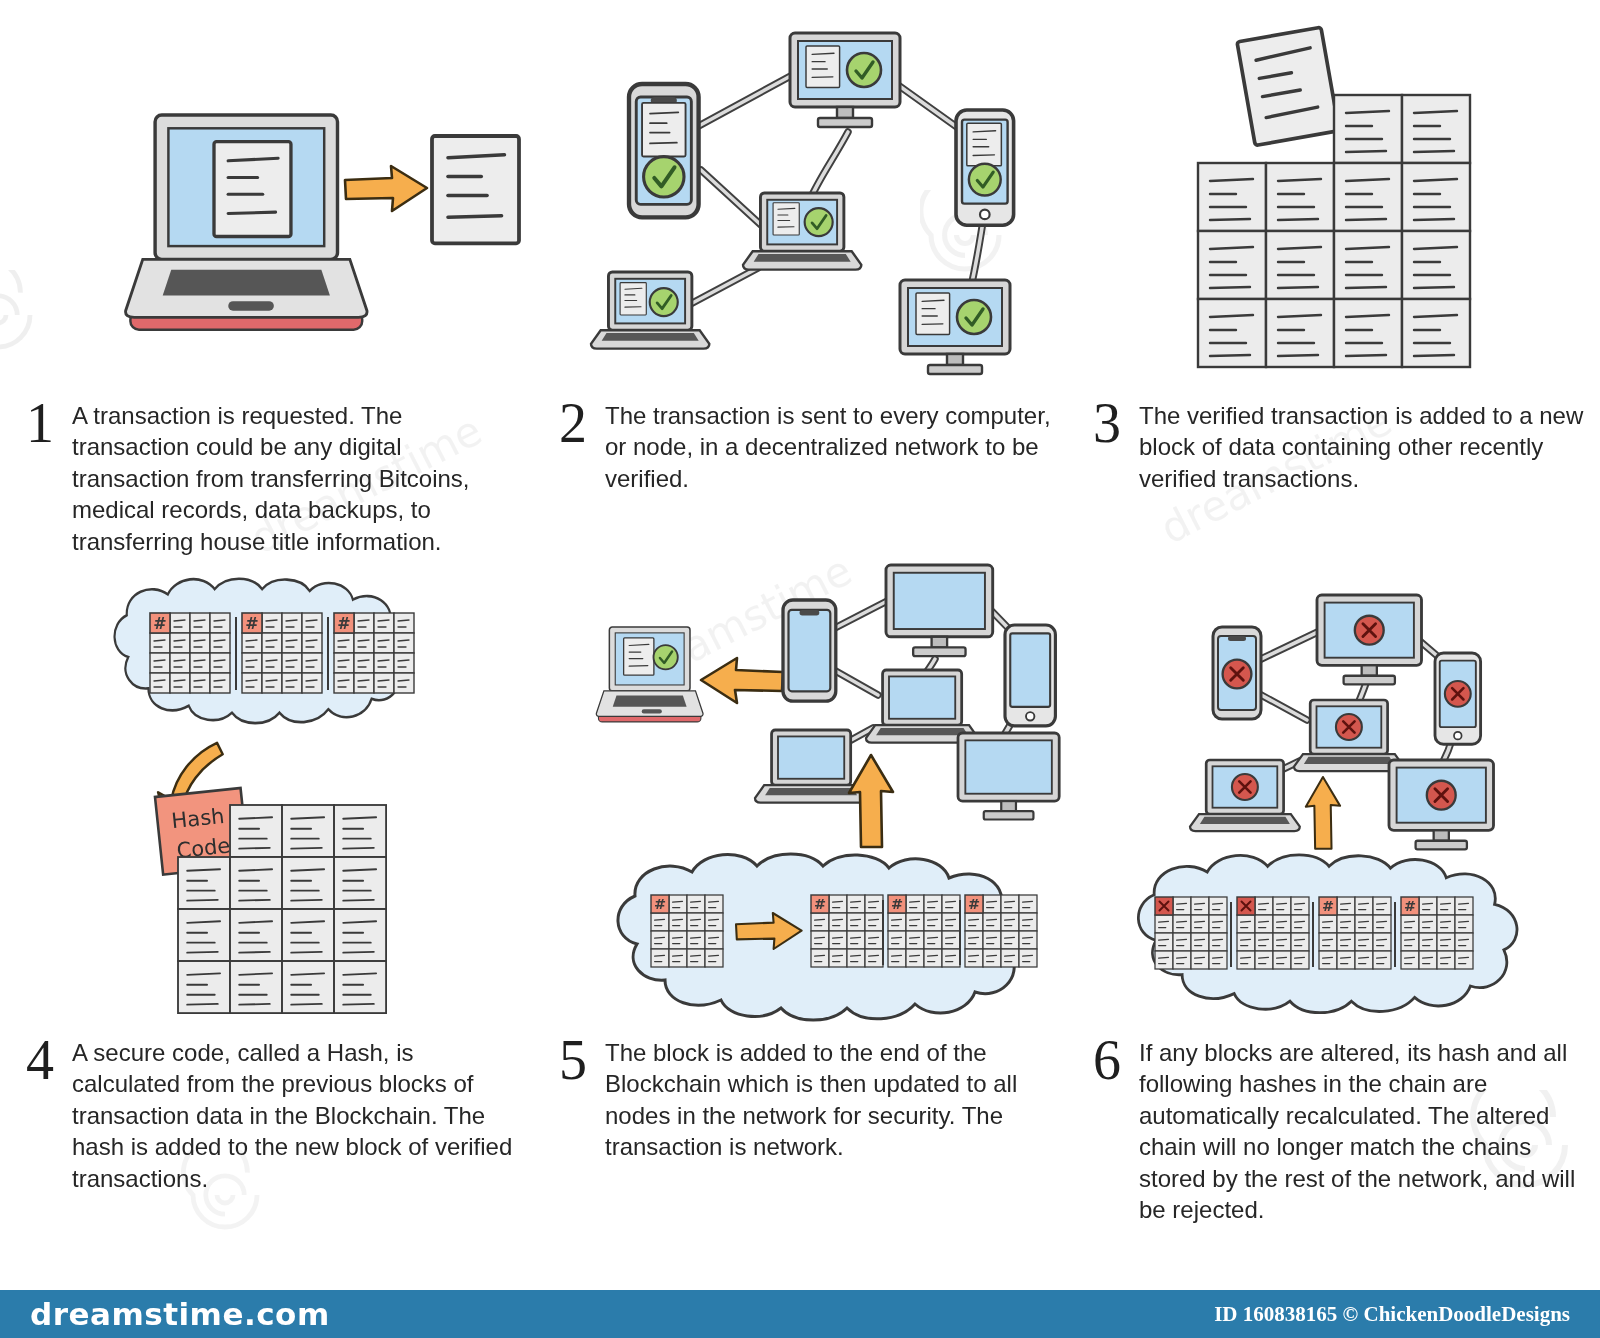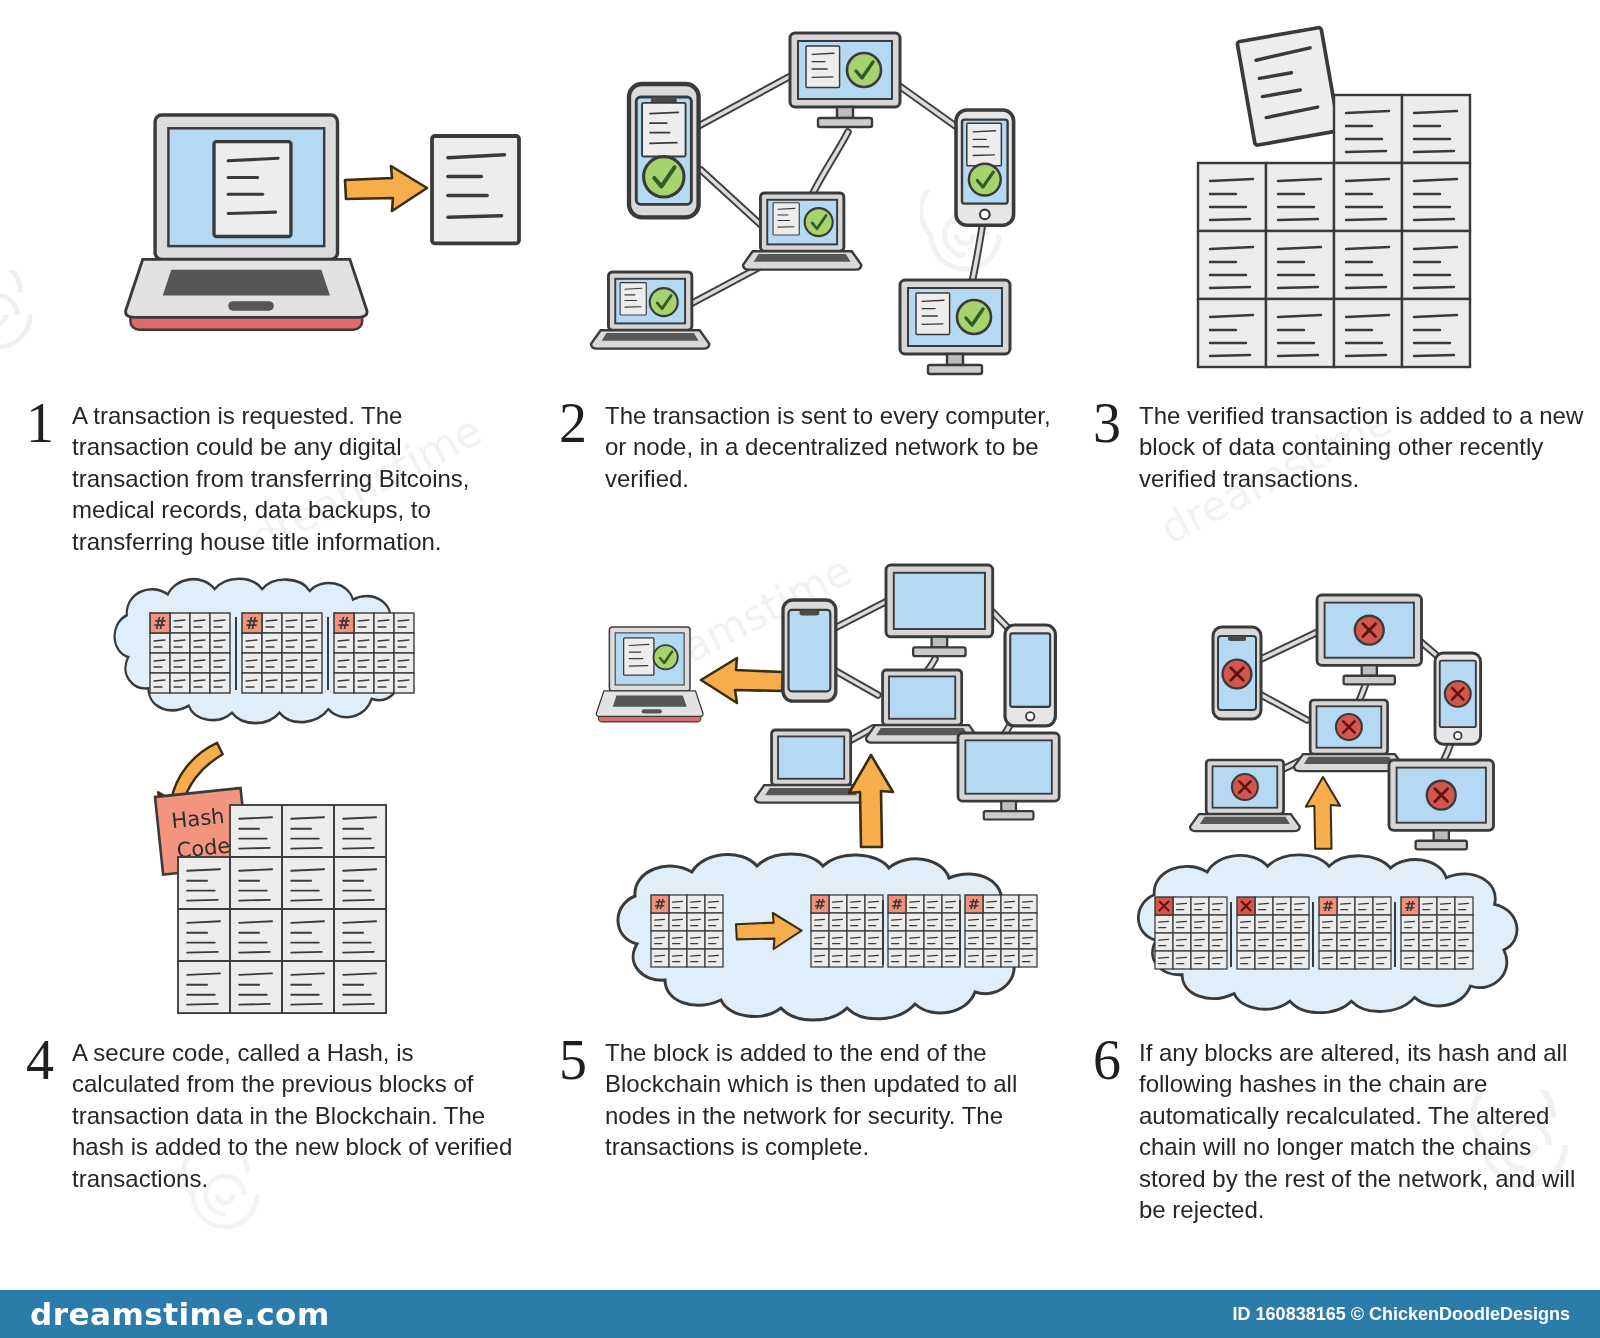--- a/index.html
+++ b/index.html
@@ -12,21 +12,21 @@
   .caption{position:absolute;left:26px;display:flex;align-items:flex-start;}
   .row1 .caption{top:398px;}
   .row2 .caption{top:480px;}
   .cap-num{font-family:"Liberation Serif","DejaVu Serif",serif;font-size:56px;line-height:0.9;
            color:#1f1f1f;width:46px;flex:0 0 46px;}
   .cap-text{font-size:24px;line-height:1.31;color:#262626;width:452px;margin:0;padding-top:2px;}
   .footer{position:absolute;left:0;bottom:0;width:1600px;height:48px;background:#2b7cab;
           display:flex;align-items:center;justify-content:space-between;box-sizing:border-box;
           padding:12px 30px;color:#fff;}
   .logo{font-family:"DejaVu Sans",sans-serif;font-weight:bold;font-size:31px;letter-spacing:0.5px;}
-  .credit{font-family:Liberation Sans, sans-serif;font-weight:600;font-size:18px;}
+  .credit{font-family:Liberation Serif, serif;font-weight:600;font-size:21px;}
   
   .dl{stroke:#3a3a3a;stroke-width:2.4;stroke-linecap:round;}
   .tube-o{stroke:#404040;stroke-width:7.5;fill:none;stroke-linecap:round;}
   .tube-i{stroke:#dcdcdc;stroke-width:3.6;fill:none;stroke-linecap:round;}
   .arrow{fill:#f6ae4d;stroke:#3b2d12;stroke-width:2.6;stroke-linejoin:round;}
   .wm{position:absolute;pointer-events:none;}
   .wm-text{font-family:"DejaVu Sans",sans-serif;font-size:42px;color:#8a8a8a;opacity:0.10;
            transform:rotate(-27deg);white-space:nowrap;}
 </style>
 </head>
@@ -400,21 +400,21 @@
           <use href="#mbh"></use>
         </g>
     <g transform="translate(432,340) scale(0.9)">
           <use href="#mbh"></use>
         </g>
     <line x1="350" y1="345" x2="350" y2="410" stroke="#3a3a3a" stroke-width="2"></line>
     <line x1="427" y1="345" x2="427" y2="410" stroke="#3a3a3a" stroke-width="2"></line>
   </svg>
   <div class="caption">
     <div class="cap-num">5</div>
-    <p class="cap-text">The block is added to the end of the Blockchain which is then updated to all nodes in the network for security. The transactions is complete.</p>
+    <p class="cap-text">The block is added to the end of the Blockchain which is then updated to all nodes in the network for security. The transaction is network.</p>
   </div>
 </section>
 
 <section class="panel row2" style="left:1067px">
   <svg class="ill" width="533" height="475" viewBox="0 0 533 475">
     <g>
       <path class="tube-o" d="M192,105 L255,75"></path>
           <path class="tube-i" d="M192,105 L255,75"></path>
       <path class="tube-o" d="M185,135 L240,165"></path>
           <path class="tube-i" d="M185,135 L240,165"></path>

